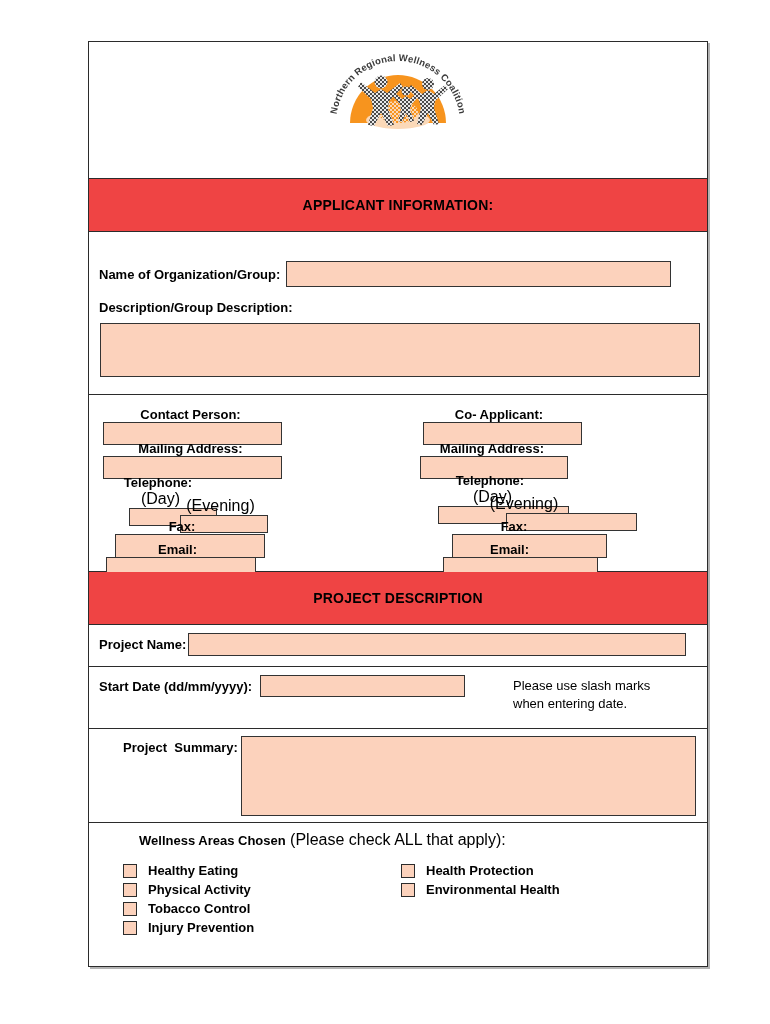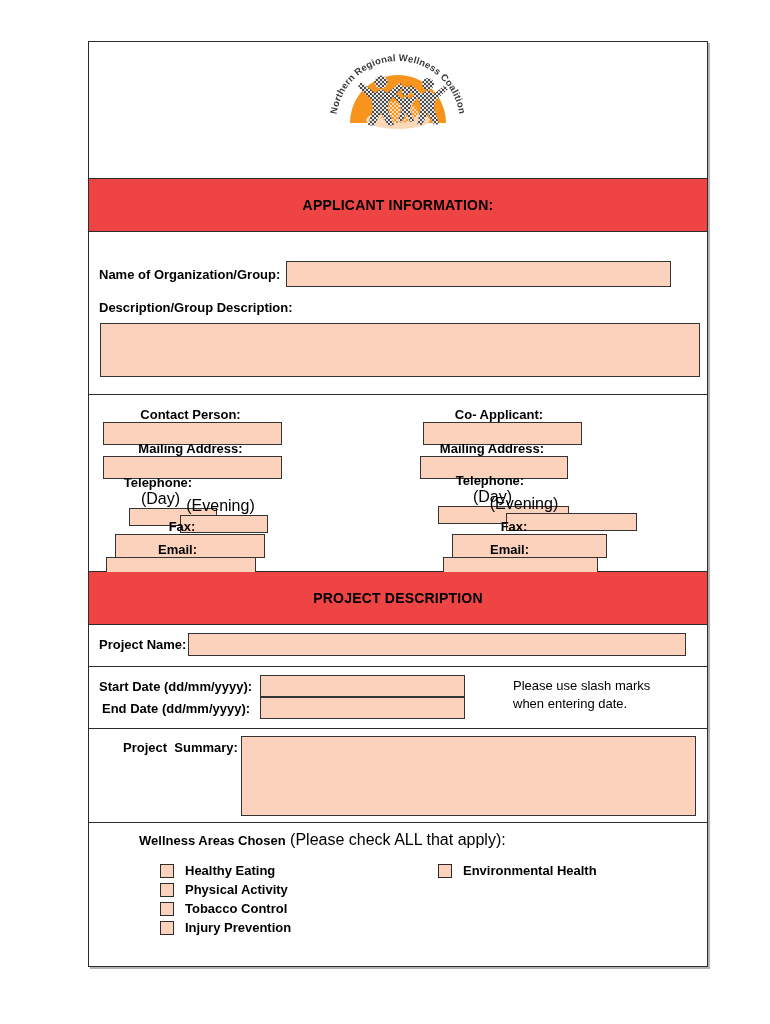--- a/index.html
+++ b/index.html
@@ -146,21 +146,20 @@
 
   
   .sec-wellness { height: 126px; position: relative; }
   .wellness-head { position: absolute; left: 10px; top: 8px; margin-left: 40px; }
   .cb-col { position: absolute; top: 38px; }
   .cb-col.left  { left: 34px; }
   .cb-col.right { left: 312px; }
   .cb-row {
     display: flex; align-items: center;
     height: 19px;
-    margin-left: 37px;
   }
   .cb {
     width: 14px; height: 14px;
     background: #fcd2bc;
     border: 1.5px solid #2b2b2b;
     box-sizing: border-box;
     flex: none;
   }
   .cb-label {
     font-weight: bold;
@@ -310,24 +309,20 @@
       <span class="lbl">Project Name:</span>
       <span class="fld"></span>
     </div>
   </div>
 
   <div class="section sec-dates">
     <div class="date-row" style="left:10px; top:8px;">
       <span class="lbl">Start Date (dd/mm/yyyy):</span>
       <span class="fld" style="width:205px;height:22px;margin-left:8px;"></span>
     </div>
-    <div class="date-row" style="left:13px; top:30px;">
-      <span class="lbl">End Date (dd/mm/yyyy):</span>
-      <span class="fld" style="width:205px;height:22px;margin-left:10px;"></span>
-    </div>
     <div class="date-note">
       <div>Please use slash marks</div>
       <div>when entering date.</div>
     </div>
   </div>
 
   <div class="section sec-summary">
     <div class="lbl summary-lbl">Project  Summary:</div>
     <div class="fld summary-box"></div>
   </div>
@@ -352,18 +347,22 @@
       </div>
       <div class="cb-row">
         <span class="cb"></span>
         <span class="cb-label">Injury Prevention</span>
       </div>
     </div>
 
     <div class="cb-col right">
       <div class="cb-row">
         <span class="cb"></span>
+        <span class="cb-label">Health Protection</span>
+      </div>
+      <div class="cb-row">
+        <span class="cb"></span>
         <span class="cb-label">Environmental Health</span>
       </div>
     </div>
   </div>
 
 </div>
 
 </body></html>

